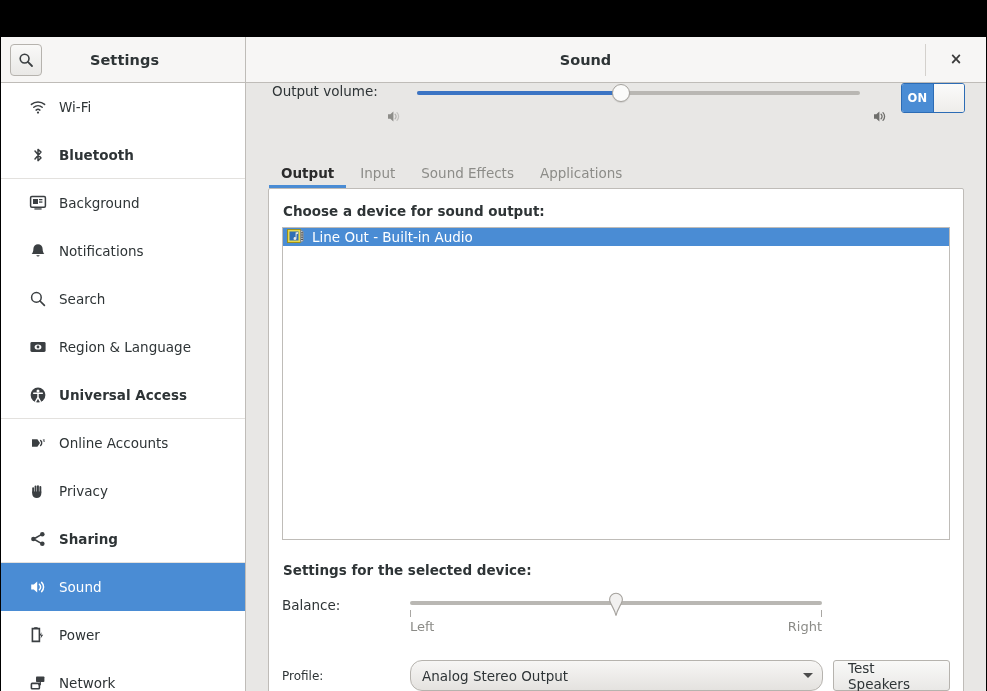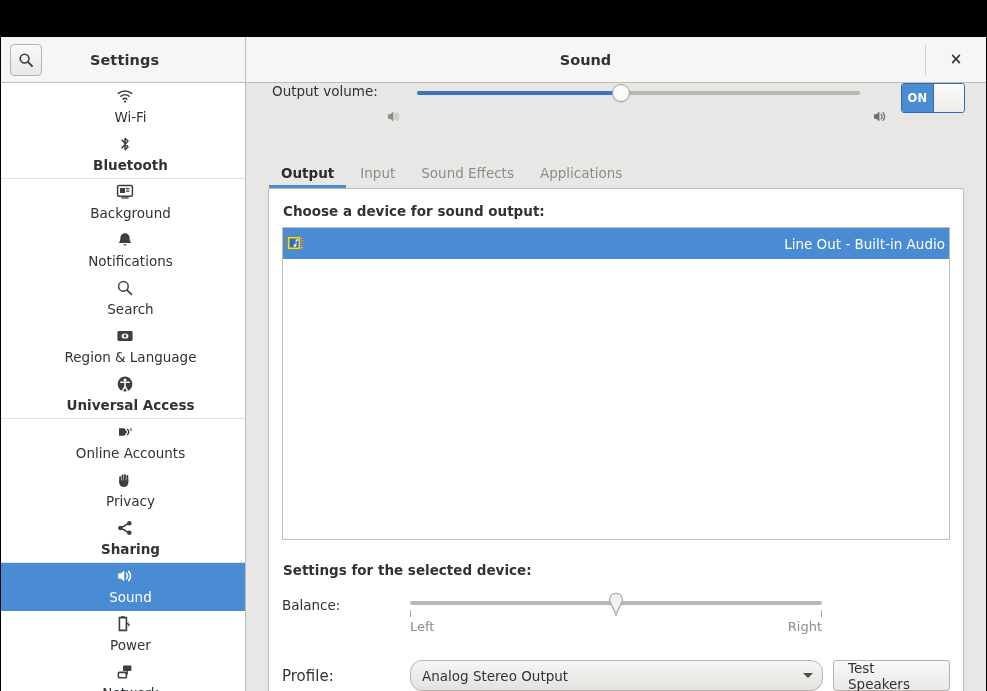--- a/index.html
+++ b/index.html
@@ -114,24 +114,23 @@
     flex: 0 0 244px;
     background: #ffffff;
     border-right: 1px solid #bfbcb8;
     overflow: hidden;
     position: relative;
   }
   .side-item {
     display: flex;
     align-items: center;
     height: 48px;
-    padding-left: 11px;
-    cursor: pointer;
-    box-sizing: border-box;
-    flex-direction: column;
+    padding-left: 28px;
+    cursor: pointer;
+    box-sizing: border-box;
   }
   .side-item.sep-after {
     border-bottom: 1px solid #e3e1de;
     font-weight: bold;
   }
   .side-item .s-icon {
     width: 26px;
     flex: 0 0 26px;
     display: flex;
     align-items: center;
@@ -297,25 +296,24 @@
   .devlist {
     flex: 1;
     border: 1px solid #bfbcb8;
     background: #ffffff;
     min-height: 0;
     overflow: hidden;
   }
   .dev-row {
     display: flex;
     align-items: center;
-    height: 31px;
+    height: 18px;
     padding: 0 4px;
     background: #4a8cd4;
     cursor: pointer;
-    justify-content: space-between;
   }
   .dev-row .dev-icon {
     width: 18px;
     height: 18px;
     flex: 0 0 18px;
     margin-right: 7px;
     display: block;
   }
   .dev-row .dev-label {
     color: #ffffff;
@@ -384,21 +382,21 @@
   }
 
   .profile-row {
     display: flex;
     align-items: center;
     margin-top: 20px;
   }
   .profile-label {
     width: 128px;
     flex: 0 0 128px;
-    font-size: 15px;
+    font-size: 12px;
     color: #2e3436;
   }
   .combo {
     width: 413px;
     flex: 0 0 413px;
     height: 31px;
     border: 1px solid #b6b3ae;
     border-radius: 12px;
     background: linear-gradient(to bottom, #f7f6f5 0%, #e4e2df 100%);
     display: flex;

